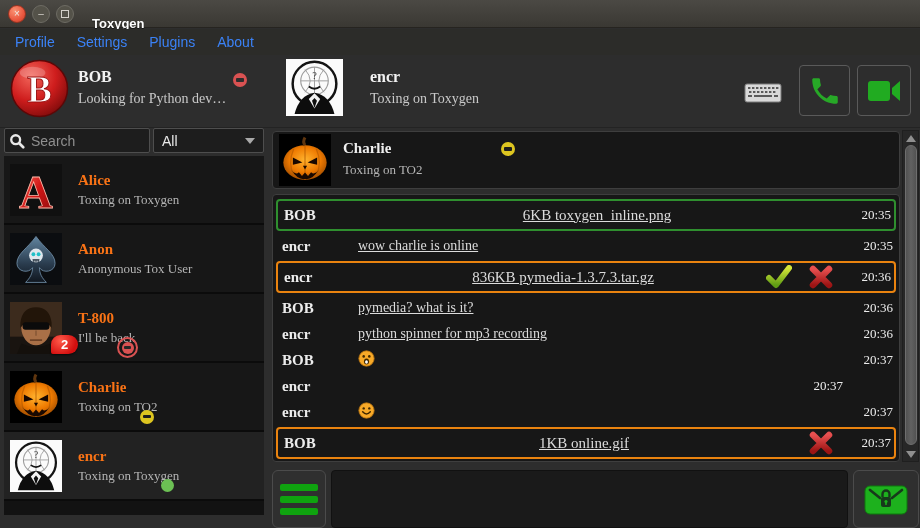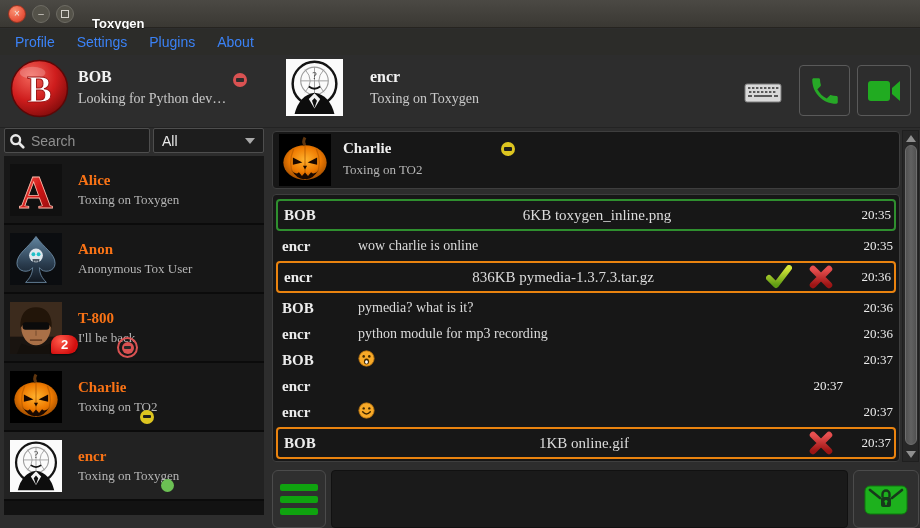--- a/index.html
+++ b/index.html
@@ -77,21 +77,21 @@
      border:1px solid #3e3e3e;border-radius:4px;box-sizing:border-box;}
   .chat-peer-box .c-avatar{position:absolute;left:6px;top:2px;}
   .cp-name{position:absolute;left:70px;top:8px;color:#efefef;font-weight:bold;font-size:15px;}
   .cp-status{position:absolute;left:70px;top:30px;color:#b5b5b5;font-size:13px;}
   .cp-sticon{position:absolute;left:228px;top:10px;}
 
   .message-list{position:absolute;left:272px;top:194px;width:628px;height:268px;background:#171717;
      border:1px solid #3e3e3e;border-radius:4px;box-sizing:border-box;padding:2px 3px;overflow:hidden;}
   .msg-row{display:grid;grid-template-columns:82px 1fr auto 50px;align-items:center;min-height:26px;}
   .msg-sender{color:#ececec;font-weight:bold;font-size:15px;padding-left:6px;}
-  .msg-text{color:#dcdcdc;font-size:14px;}
+  .msg-text{color:#dcdcdc;font-size:14px;text-decoration:underline;}
   .msg-time{color:#ececec;font-size:13px;text-align:right;padding-right:3px;}
   .msg-row.transfer{border:2px solid #2f8f2f;border-radius:4px;min-height:28px;margin:2px 0;}
   .msg-row.transfer .msg-text{justify-self:center;font-size:15px;}
   .msg-row.transfer.pending,.msg-row.transfer.cancelled{border-color:#ea830f;}
   .ft-actions{display:flex;gap:16px;align-items:center;padding-right:10px;}
   .ft-btn{width:26px;height:24px;display:flex;align-items:center;justify-content:center;}
   .emoji{width:17px;height:17px;display:inline-block;}
 
   
   .scrollbar{position:absolute;left:902px;top:130px;width:17px;height:332px;background:#272727;border:1px solid #1f1f1f;box-sizing:border-box;}
@@ -384,21 +384,21 @@
         <span class="msg-time">20:36</span>
       </div>
       <div class="msg-row">
         <span class="msg-sender">BOB</span>
         <span class="msg-text">pymedia? what is it?</span>
         <span class="ft-actions"></span>
         <span class="msg-time">20:36</span>
       </div>
       <div class="msg-row">
         <span class="msg-sender">encr</span>
-        <span class="msg-text">python module for mp3 recording</span>
+        <span class="msg-text">python spinner for mp3 recording</span>
         <span class="ft-actions"></span>
         <span class="msg-time">20:36</span>
       </div>
       <div class="msg-row">
         <span class="msg-sender">BOB</span>
         <span class="msg-text"><svg class="emoji" viewBox="0 0 20 20">
             <circle cx="10" cy="10" r="9" fill="#f7a928" stroke="#b87410"></circle>
             <circle cx="6.7" cy="7.5" r="1.5" fill="#402800"></circle>
             <circle cx="13.3" cy="7.5" r="1.5" fill="#402800"></circle>
             <ellipse cx="10" cy="13.5" rx="3" ry="3.6" fill="#402800"></ellipse>

